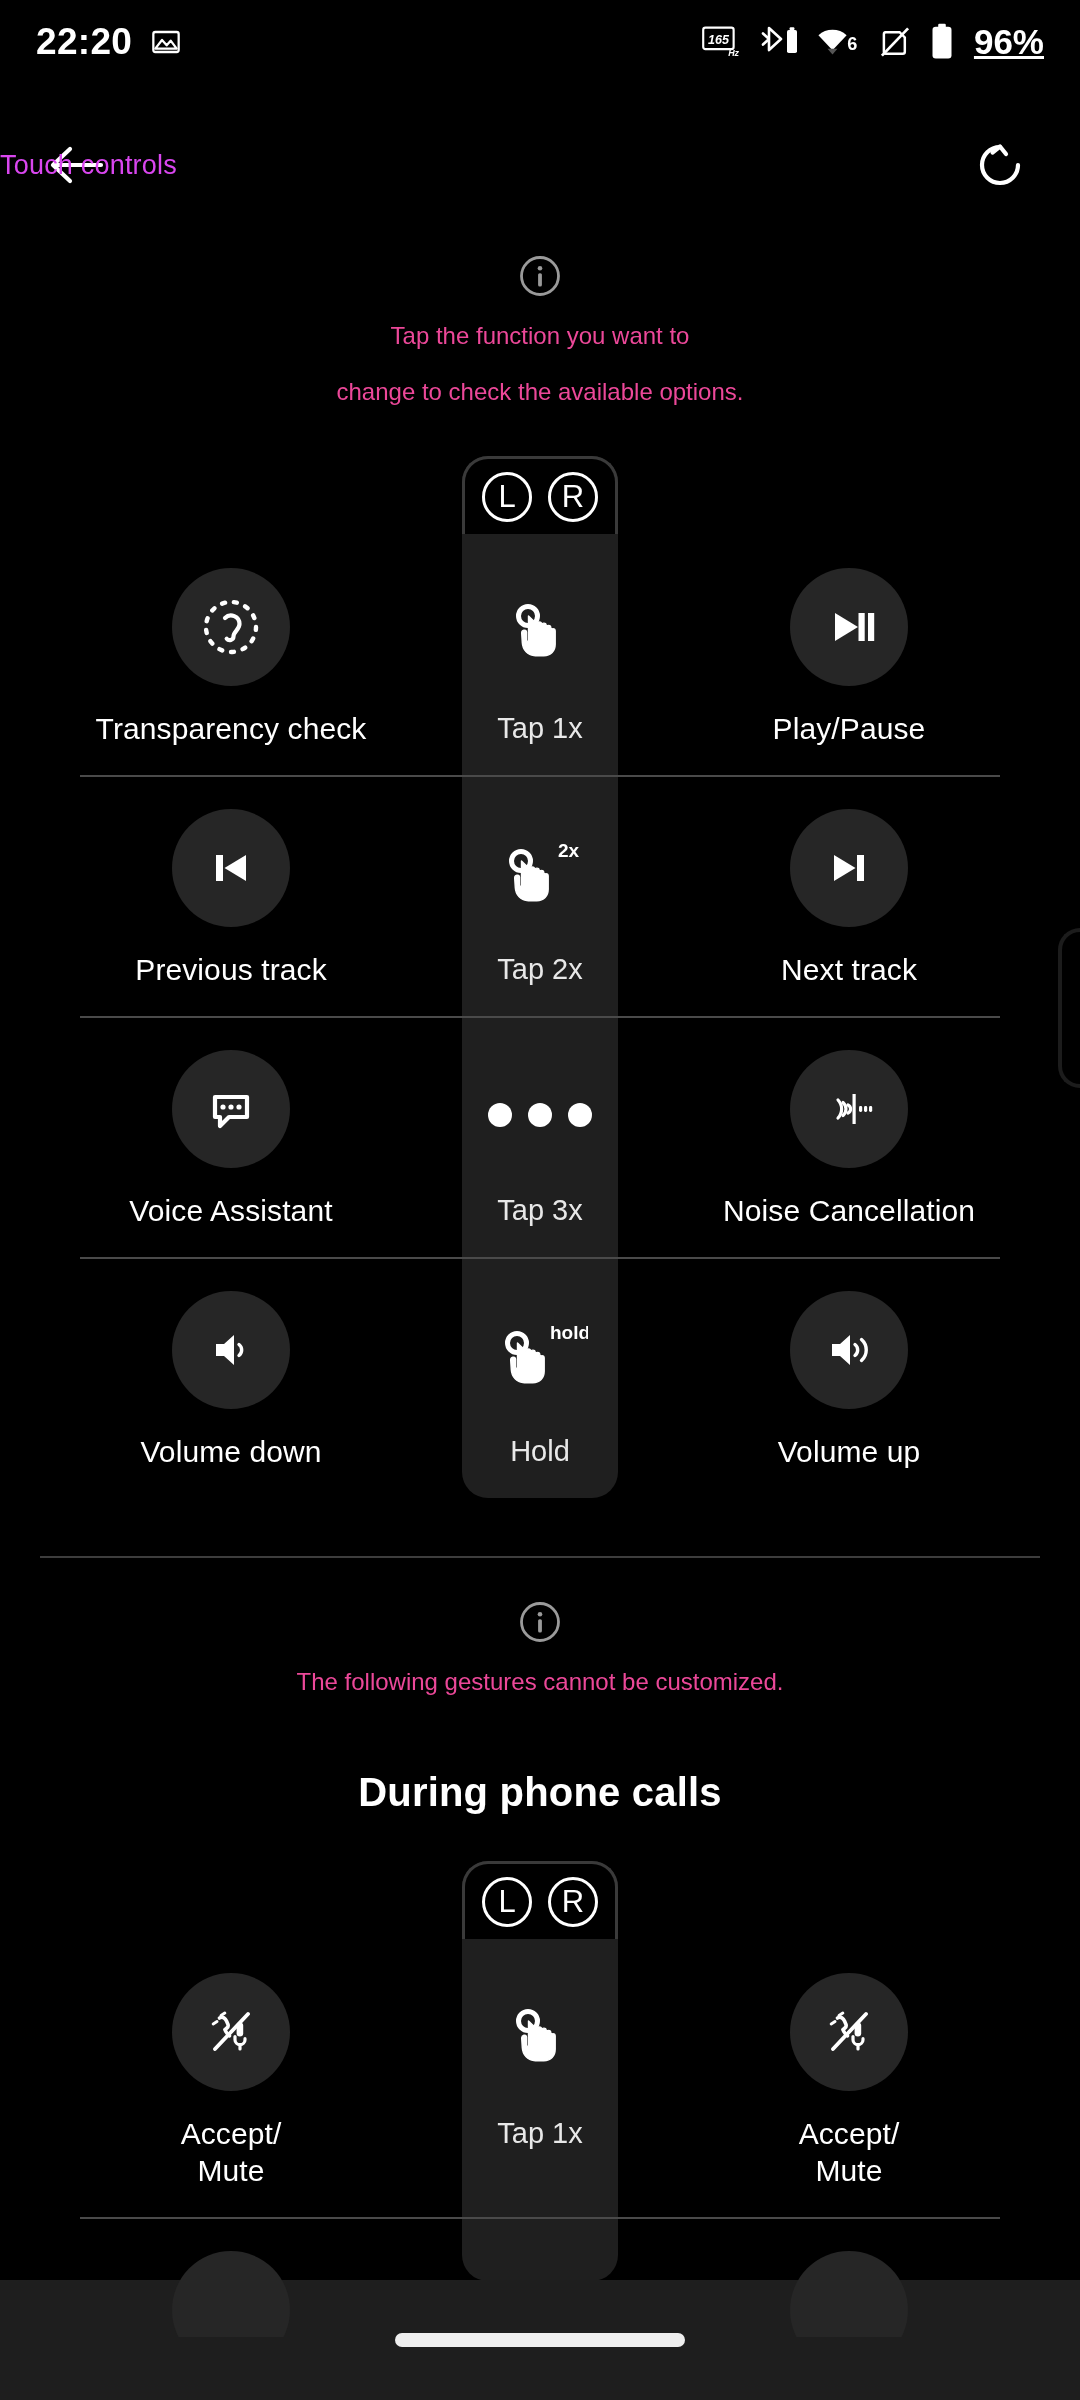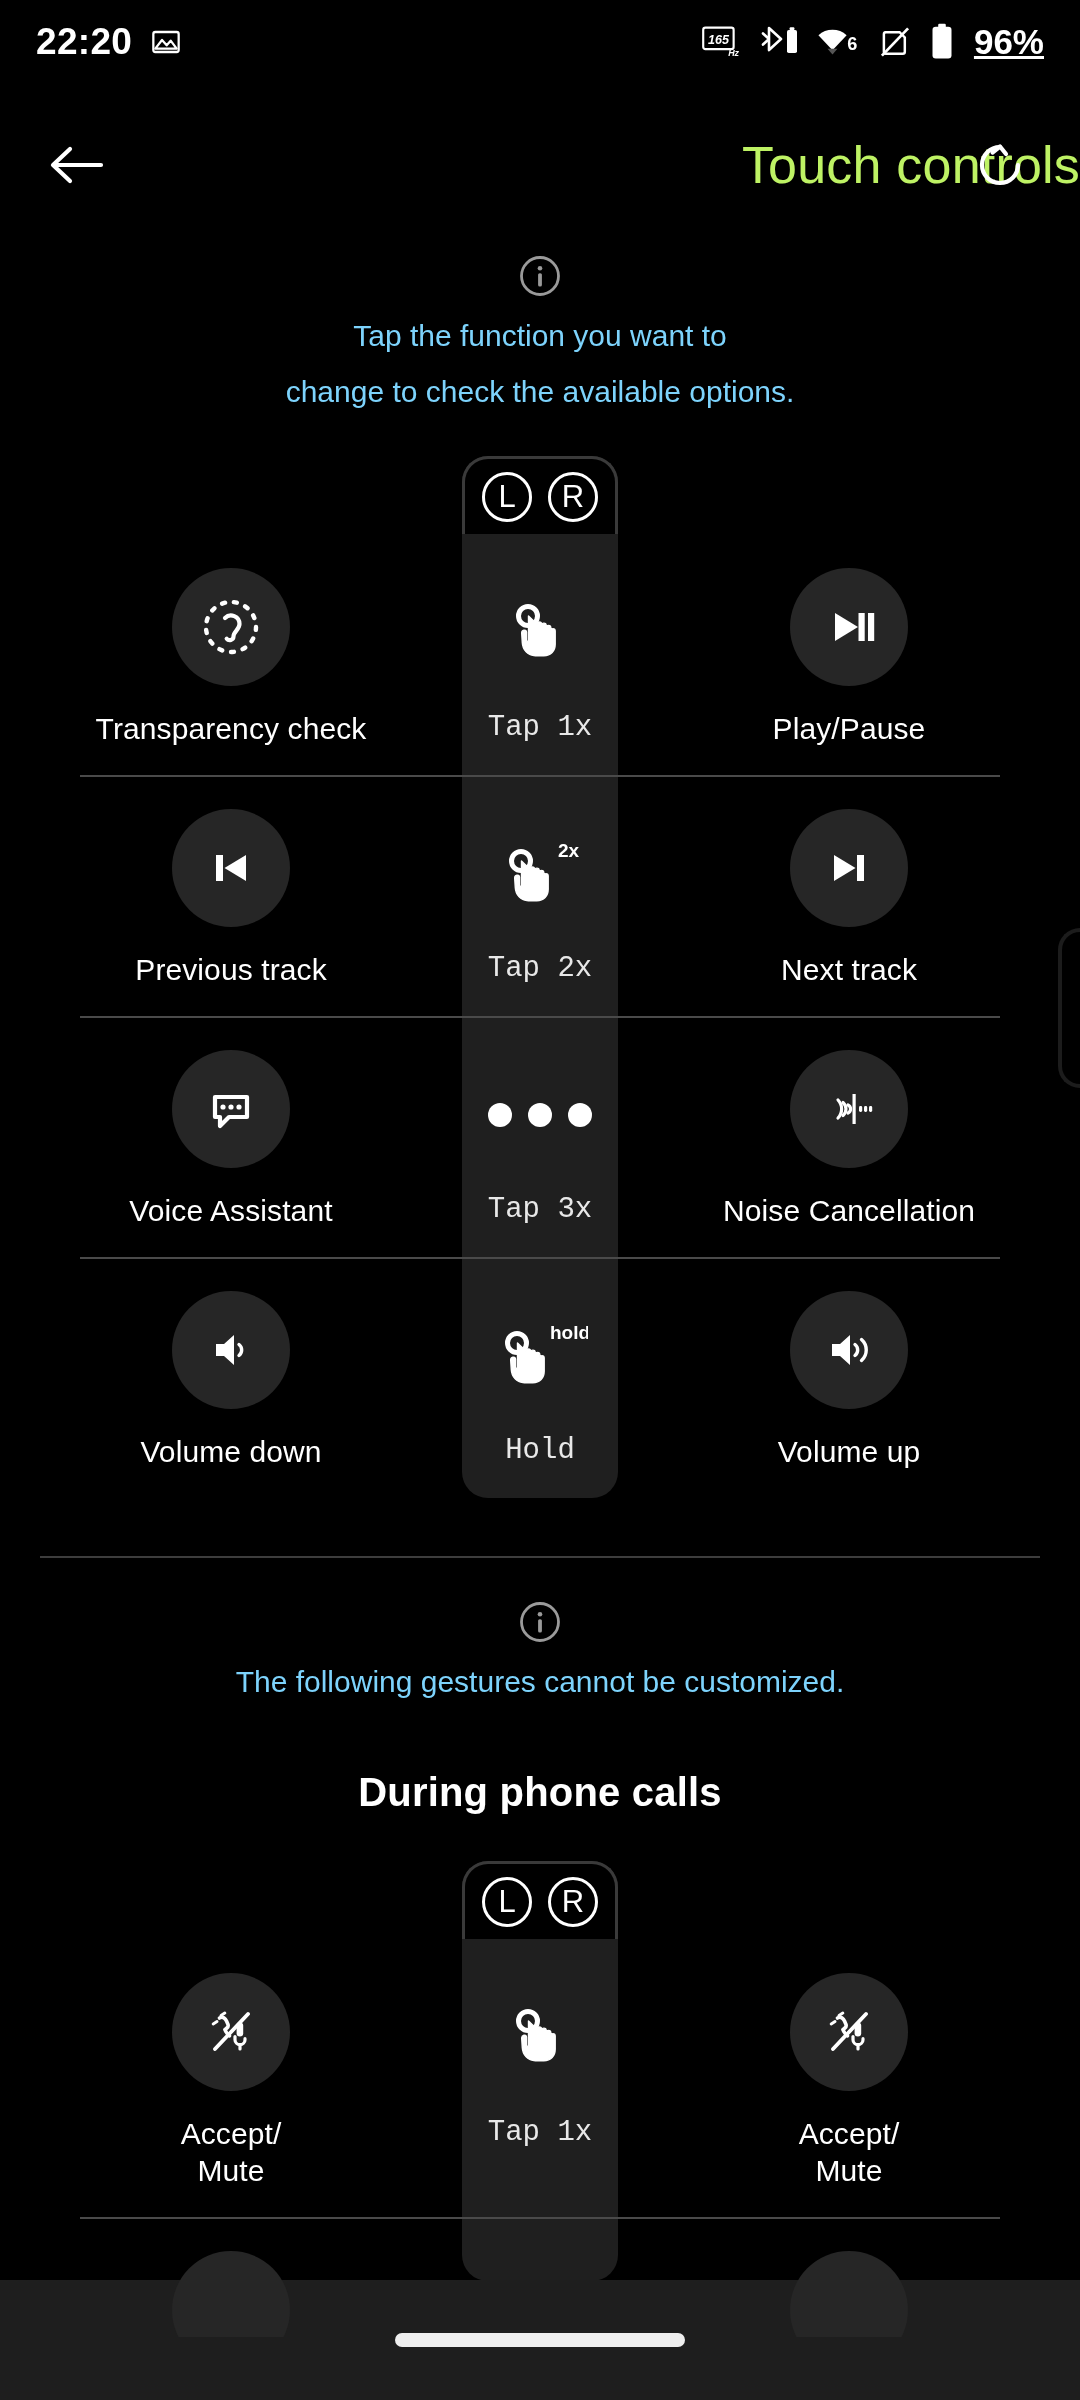--- a/index.html
+++ b/index.html
@@ -35,22 +35,22 @@
     width:1080px; height:110px;
     display:flex; align-items:center;
   }
   #back-btn {
     width:110px; height:110px; margin-left:22px;
     display:flex; align-items:center; justify-content:center;
     cursor:pointer;
   }
   #app-title {
     position:absolute; left:0; right:0;
-    text-align:right;
-    font-size:52px; font-weight:500; color:#bef264;
+    text-align:left;
+    font-size:27px; font-weight:500; color:#d946ef;
     letter-spacing:.2px;
     pointer-events:none;
   }
   #reset-btn {
     margin-left:auto; margin-right:30px;
     width:100px; height:100px;
     display:flex; align-items:center; justify-content:center;
     cursor:pointer; z-index:2;
   }
 
@@ -58,22 +58,22 @@
   #content {
     position:absolute; top:228px; left:0;
     width:1080px; height:2112px;
     overflow:hidden;
   }
 
   
   .info-block { text-align:center; }
   .info-icon { margin:0 auto 14px; display:block; }
   .info-text {
-    color:#7dd3fc;
-    font-size:30px; line-height:36px;
+    color:#ec4899;
+    font-size:24px; line-height:36px;
     font-weight:400;
     margin-top:20px;
   }
 
   
   .grid-wrap { position:relative; }
   .earbud-col {
     position:absolute;
     left:462px; width:156px;
     background:#1f1f1f;
@@ -128,21 +128,21 @@
     text-align:center; line-height:37px;
     letter-spacing:.1px;
   }
   .gesture-art {
     height:118px;
     display:flex; align-items:center; justify-content:center;
   }
   .gesture-label {
     margin-top:18px;
     font-size:29px; font-weight:400; color:#e8e8e8;
-    text-align:center; line-height:36px;font-family:Liberation Mono, monospace;
+    text-align:center; line-height:36px;
   }
   .dots3 { display:flex; gap:16px; align-items:center; }
   .dots3 span { width:24px; height:24px; border-radius:50%; background:#fff; display:block; }
 
   
   .sec-divider {
     height:2px; background:#3d3d3d;
     margin:0 40px;
   }
 

